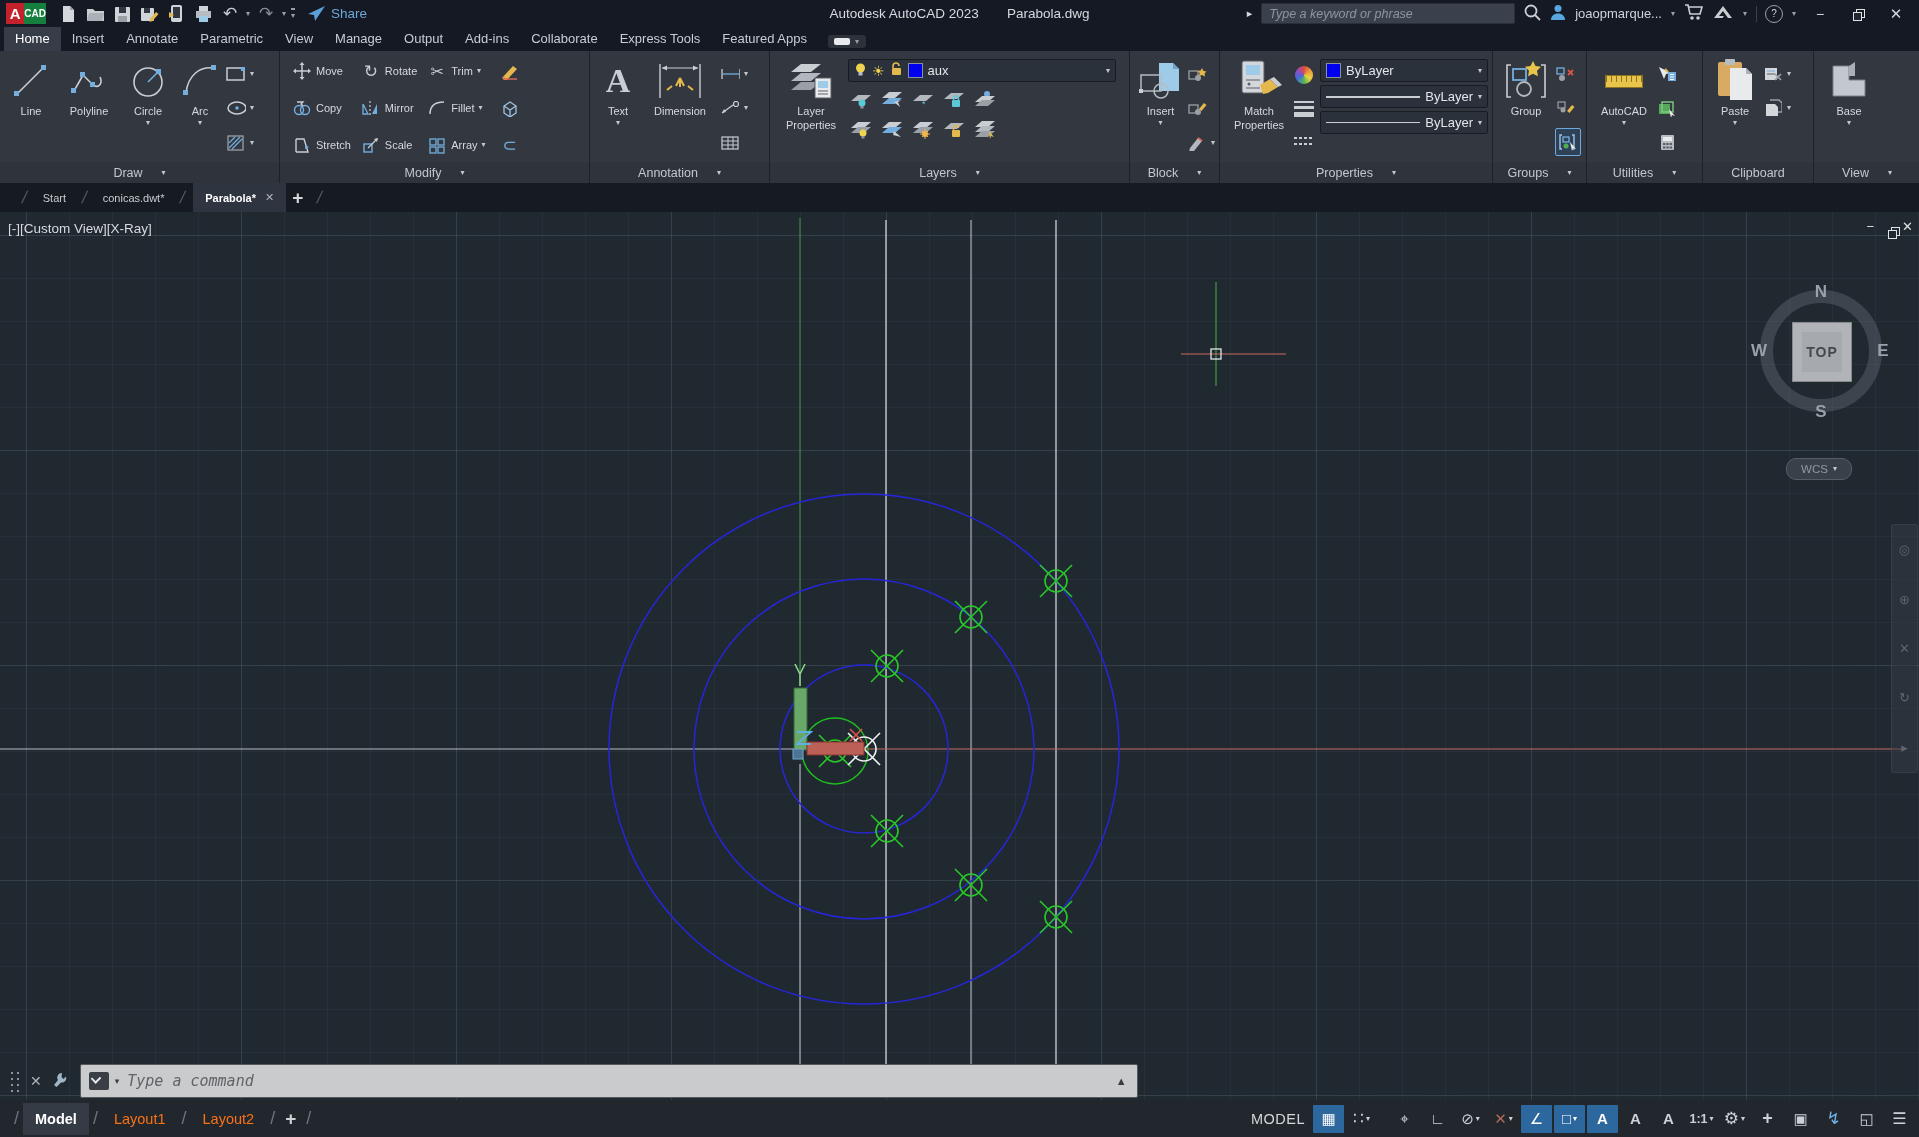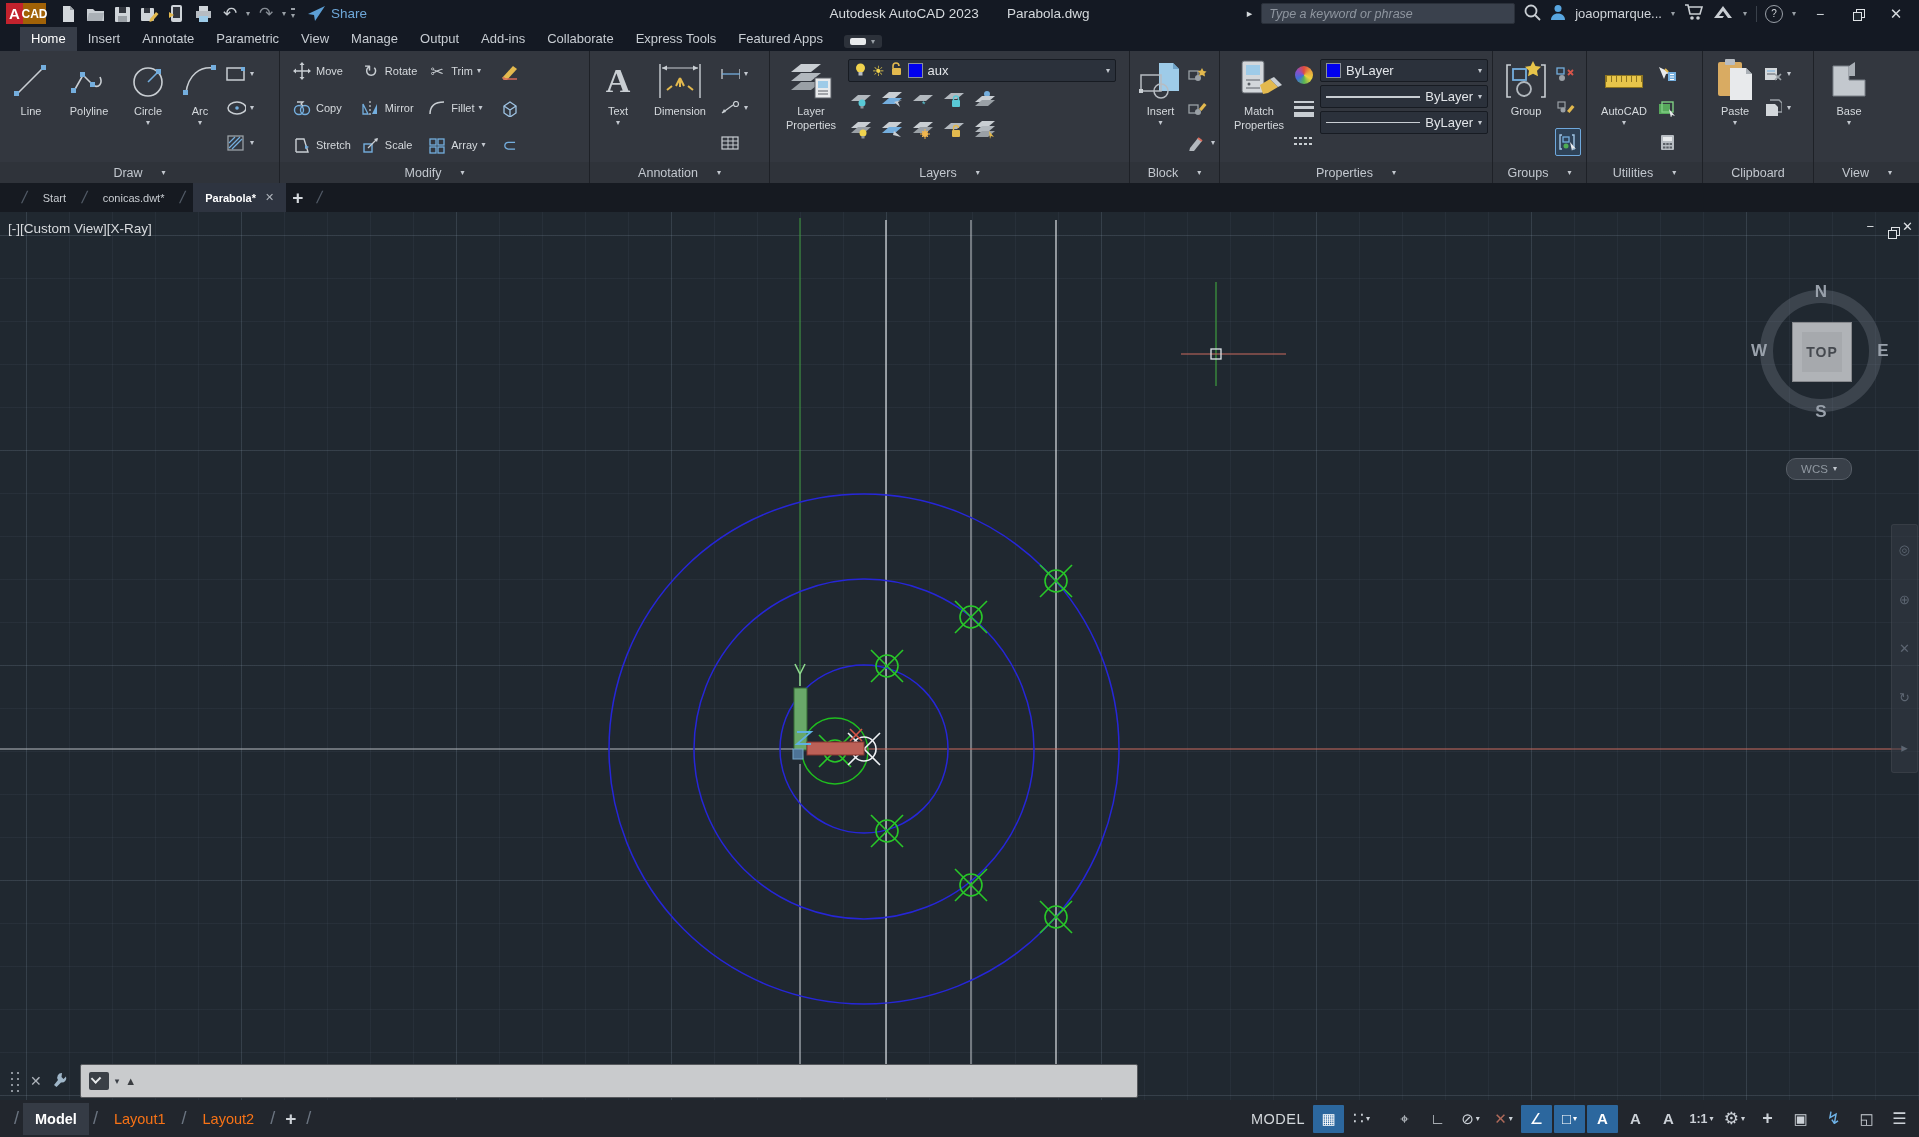--- a/index.html
+++ b/index.html
@@ -8,34 +8,34 @@
         -webkit-font-smoothing:antialiased;}
   .ni{user-select:none}
   
   #titlebar{position:absolute;left:0;top:0;width:100%;height:27px;background:#141923;
             display:flex;align-items:center;gap:4px;padding-left:6px;box-sizing:border-box;}
   .qat{display:flex;align-items:center;gap:3px}
   .qbtn{width:24px;height:22px;display:flex;align-items:center;justify-content:center;color:#c9ced3}
   .qbtn svg{display:block}
   .acadlogo{width:40px;height:21px;display:flex;margin-right:6px}
   .acadlogo .a{width:19px;height:21px;background:#c3222d;color:#fff;font-weight:bold;font-size:15px;display:flex;align-items:center;justify-content:center}
-  .acadlogo .cad{width:23px;height:21px;background:#a16207;color:#fff;font-size:12px;font-weight:bold;display:flex;align-items:center;justify-content:center}
+  .acadlogo .cad{width:23px;height:21px;background:#15803d;color:#fff;font-size:10px;font-weight:bold;display:flex;align-items:center;justify-content:center}
   .tinycaret{font-size:8px;color:#9aa0a7;margin:0 1px}
   .share{color:#6ea7d8;display:flex;align-items:center;gap:5px;margin-left:8px;font-size:13.5px}
   #title-center{position:absolute;left:0;right:0;top:0;height:27px;display:flex;align-items:center;justify-content:center;gap:28px;pointer-events:none}
   #title-center span{font-size:13.5px;color:#d6dade}
   #title-right{position:absolute;right:0;top:0;height:27px;display:flex;align-items:center;gap:8px;padding-right:8px}
   #search-input{width:238px;height:19px;background:#3a414d;border:1px solid #2a303a;border-radius:2px;
         color:#d6dade;font-style:italic;font-size:12.5px;padding:0 7px;outline:none;font-family:"Liberation Sans",sans-serif}
   #search-input::placeholder{color:#8f96a0}
   .winbtn{width:30px;height:22px;display:flex;align-items:center;justify-content:center;color:#d5d9dd;font-size:14px}
   .vsep{width:1px;height:16px;background:#3a414b}
   .helpcirc{width:16px;height:16px;border-radius:50%;border:1.5px solid #9aa0a8;display:flex;align-items:center;justify-content:center;font-size:10px;color:#cfd3d8}
   
-  #tabrow{position:absolute;left:0;top:27px;width:100%;height:24px;background:#141923;display:flex;align-items:flex-end;padding-left:20px;box-sizing:border-box}
+  #tabrow{position:absolute;left:0;top:27px;width:100%;height:24px;background:#141923;display:flex;align-items:flex-end;padding-left:4px;box-sizing:border-box}
   .rtab{padding:4px 11px 5px;font-size:13px;color:#c8cdd3}
   .rtab.active{background:#373d48;color:#fff}
   .ribtoggle{margin-left:10px;margin-bottom:3px;background:#2c313a;border-radius:3px;padding:2px 6px;display:flex;align-items:center;gap:4px}
   .ribtoggle .bar{width:16px;height:7px;background:#e8eaec;border-radius:2px}
   
   #ribbon{position:absolute;left:0;top:51px;width:100%;height:132px;background:#33373f;display:flex;box-sizing:border-box}
   .panel{height:132px;border-right:1px solid #1e2127;display:flex;flex-direction:column;box-sizing:border-box;flex:0 0 auto}
   .pbody{flex:1;display:flex;padding:4px 4px 0 6px;gap:2px}
   .plabel{height:21px;display:flex;align-items:center;justify-content:center;gap:19px;color:#c3c8cf;font-size:12.5px;background:rgba(0,0,0,.07)}
   .bb{display:flex;flex-direction:column;align-items:center;width:56px;padding-top:3px}
@@ -985,20 +985,21 @@
 
     <div id="cmdrow">
       <span class="grip"></span>
       <span class="cmdtool">✕</span>
       <span class="cmdtool"><svg width="16" height="17">
             <path d="M10 2a4.5 4.5 0 00-4 7l-4 5 2.5 2 4.5-4.5a4.5 4.5 0 005-6l-2.5 2.5-2-2z" fill="#9fb6c8"></path>
           </svg></span>
       <div id="cmdbar">
         <span class="cmdicon"></span>
         <span class="cmdcaret">▾</span>
+        <input id="cmd-input" placeholder="Type a command" style="">
         <span class="cmdup">▲</span>
       </div>
     </div>
   </div>
 
   <div id="statusbar">
     <span class="lslash" style="margin-left:14px">/</span>
     <span class="laytab active">Model</span>
     <span class="lslash">/</span>
     <span class="laytab">Layout1</span>

